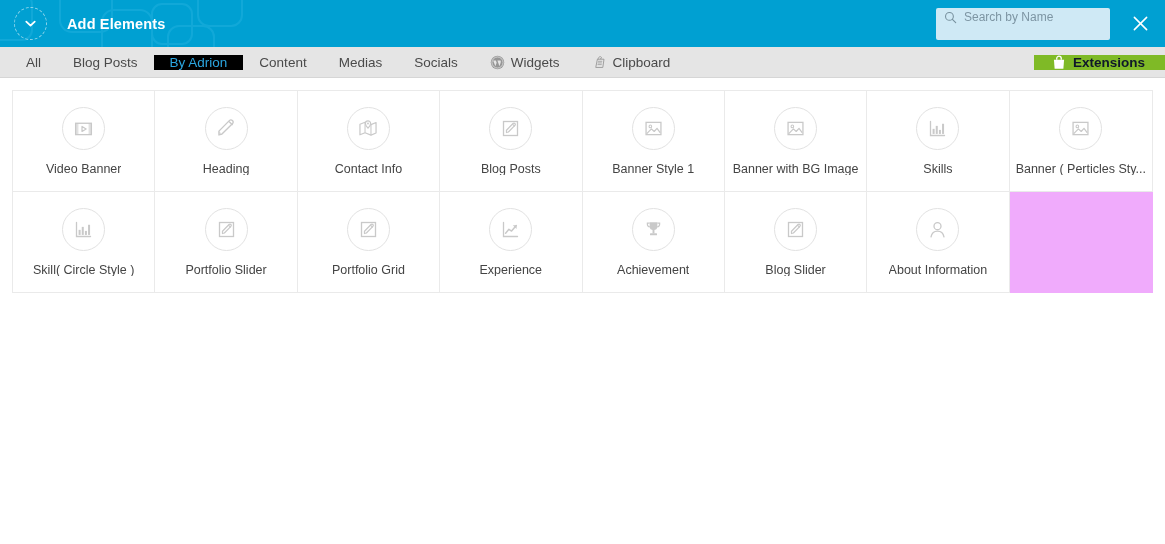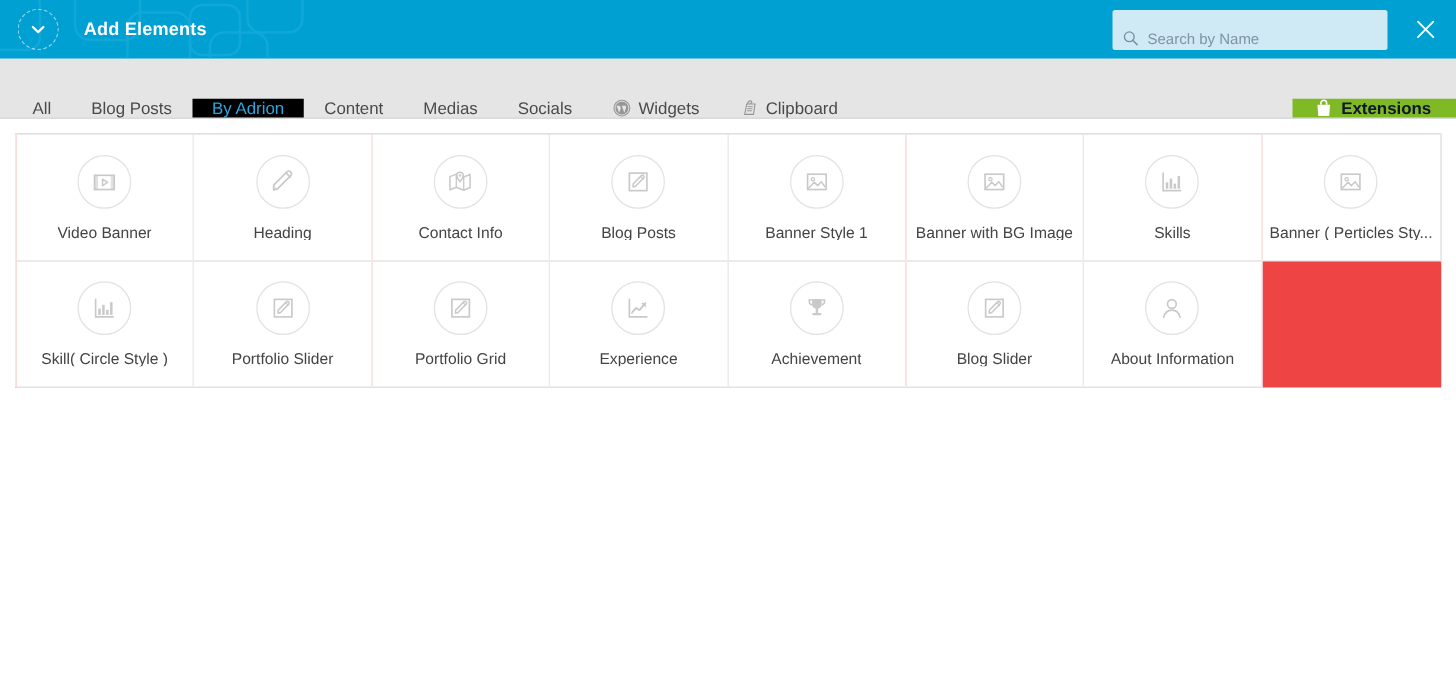--- a/index.html
+++ b/index.html
@@ -47,25 +47,25 @@
   }
   .header-right {
     position: relative;
     z-index: 2;
     margin-left: auto;
     display: flex;
     align-items: center;
     padding-right: 14px;
   }
   .search-box {
-    width: 220px; height: 25px;
+    width: 174px; height: 25px;
     background: #cfe9f5;
     border-radius: 2px;
     display: flex;
-    align-items: flex-start;
+    align-items: flex-end;
     padding: 16px 8px;
   }
   .search-box svg { flex: 0 0 auto; opacity: .75; }
   .search-input {
     border: none; outline: none; background: transparent;
     margin-left: 7px;
     font-family: "Liberation Sans", sans-serif;
     font-size: 12px;
     color: #4c6370;
     width: 100%;
@@ -74,25 +74,25 @@
   .close-btn {
     margin-left: 19px;
     width: 22px; height: 22px;
     display: flex; align-items: center; justify-content: center;
     cursor: pointer;
   }
 
   
   .tabbar {
     position: relative;
-    height: 48px;
+    height: 31px;
     background: #e5e5e5;
     border-bottom: 1px solid #d6d6d6;
     display: flex;
-    align-items: flex-end;
+    align-items: center;
   }
   .tabs { display: flex; align-items: stretch; padding-left: 10px; }
   .tab {
     display: flex; align-items: center; gap: 6px;
     padding: 0 16px;
     font-size: 13.5px;
     color: #4a4a4a;
     cursor: pointer;
     white-space: nowrap;
     background: transparent;
@@ -116,21 +116,21 @@
   }
 
   
   .grid-wrap { padding: 12px 12px 0 12px; }
   .grid {
     border: 1px solid #eaeaea;
     border-right: none;
     border-bottom: none;
     display: grid;
     grid-template-columns: repeat(8, 1fr);
-    background: #ef4444;
+    background: #f0abfc;
     width: 1141px;
   }
   .cell {
     border-right: 1px solid #eaeaea;
     border-bottom: 1px solid #eaeaea;
     height: 101px;
     display: flex;
     flex-direction: column;
     align-items: center;
     justify-content: center;

